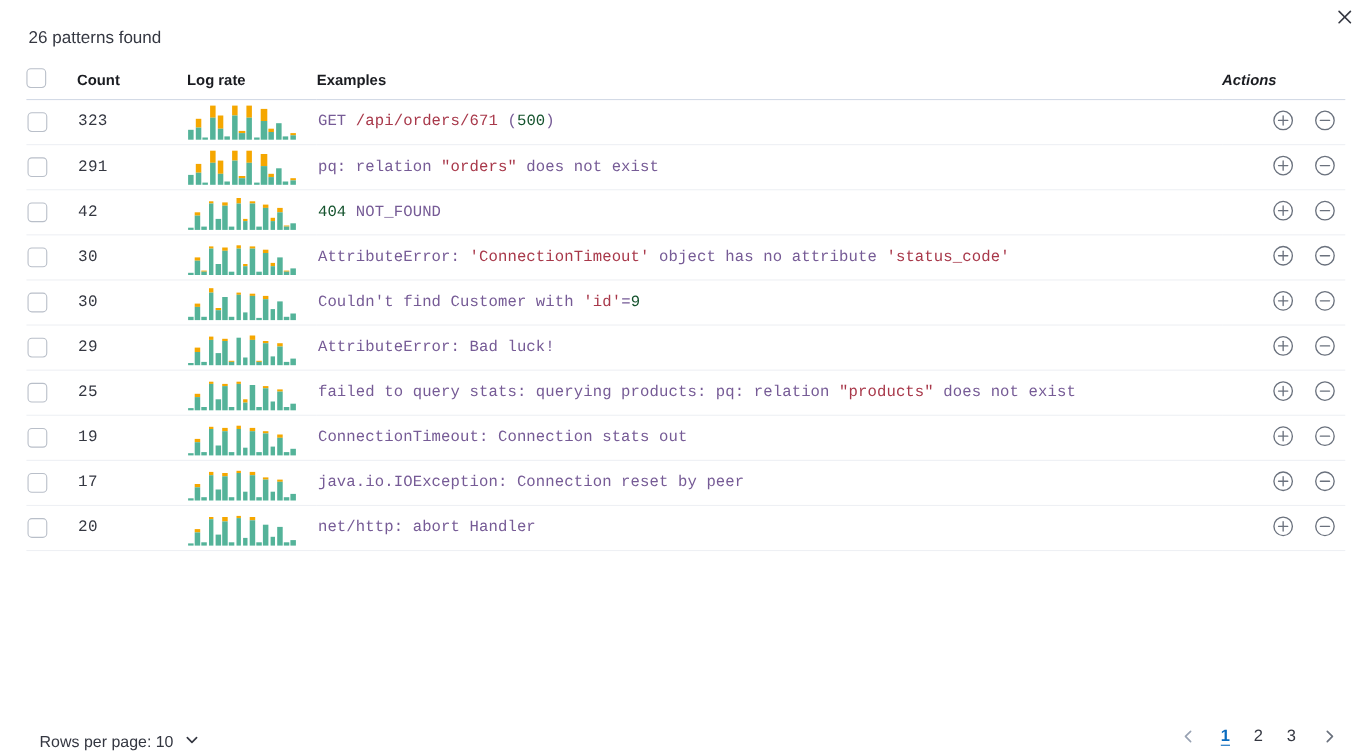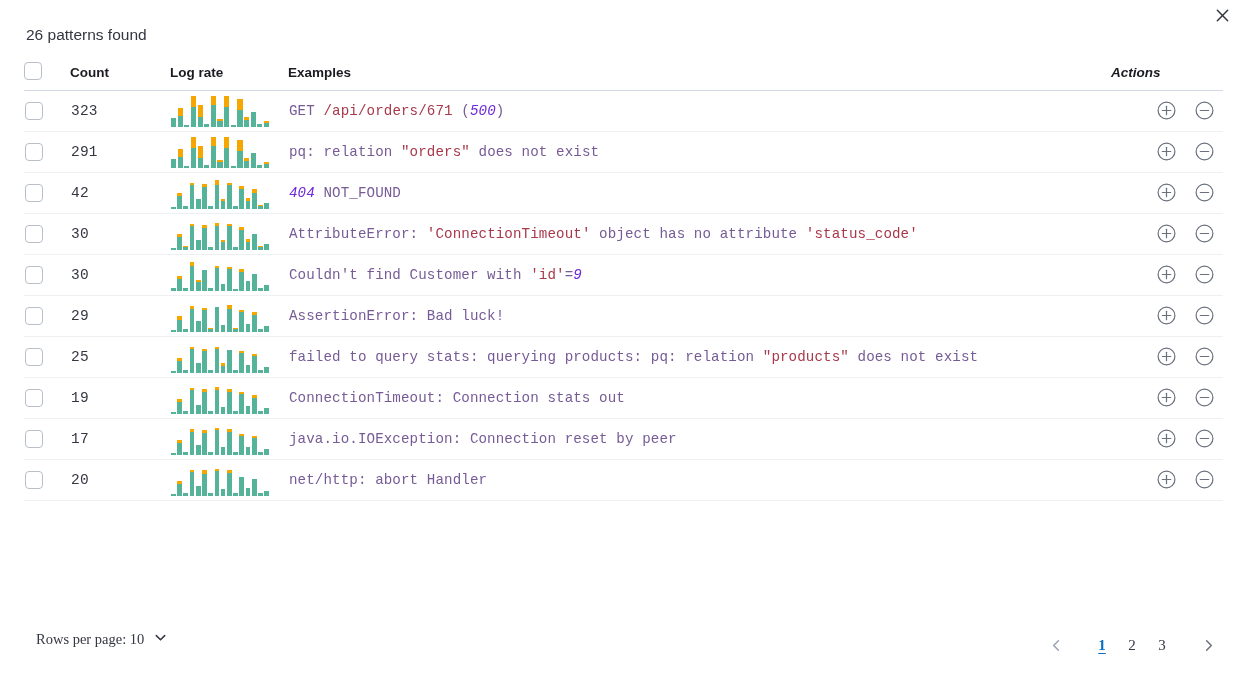--- a/index.html
+++ b/index.html
@@ -106,21 +106,21 @@
   }
   .example-cell {
     font-family: "Liberation Mono", monospace;
     font-size: 14.2px;
     white-space: nowrap;
     overflow: hidden;
     letter-spacing: 0.1px;
   }
   .tok-key  { color: #765b96; }
   .tok-str  { color: #a8384a; }
-  .tok-num  { color: #6d28d9; font-style: italic; }
+  .tok-num  { color: #14532d; }
 
   
   .spark {
     width: 98px; height: 32px;
     display: flex; align-items: flex-end;
     gap: 1.5px;
   }
   .spark .bar {
     flex: 1 1 auto;
     display: flex;
@@ -142,34 +142,33 @@
     color: #6a717d;
   }
 
   
   .footer {
     position: absolute;
     left: 0; right: 0; bottom: 0;
     height: 54px;
     padding: 0 24px;
     display: flex;
-    align-items: flex-start;
-    font-family: Liberation Serif, serif;
+    align-items: flex-end;
   }
   .rows-per-page {
     display: inline-flex;
     align-items: center;
     gap: 9px;
     font-size: 14.5px;
     color: #343741;
     cursor: pointer;
     padding-left: 12px;
   }
   .foot-spacer { flex: 1 1 auto; }
-  .pager { display: inline-flex; align-items: center; gap: 16px; }
+  .pager { display: inline-flex; align-items: center; gap: 4px; }
   .pg {
     min-width: 30px; height: 30px;
     display: inline-flex; align-items: center; justify-content: center;
     font-size: 15px;
     color: #343741;
     cursor: pointer;
     border-radius: 4px;
   }
   .pg.active {
     color: #0a6cbf;
@@ -667,21 +666,21 @@
                   <div class="seg-bot" style="height: 54%;"></div>
                 </div>
                 <div class="bar">
                   <div class="seg-bot" style="height: 8%;"></div>
                 </div>
                 <div class="bar">
                   <div class="seg-bot" style="height: 18%;"></div>
                 </div>
               </div>
             </td>
-            <td class="example-cell"><span class="tok-key">AssertionError: Bad luck!</span></td>
+            <td class="example-cell"><span class="tok-key">AttributeError: Bad luck!</span></td>
             <td class="actions-cell"><span class="act-btn">
                 <svg width="21" height="21" viewBox="0 0 20 20" fill="none" stroke="#6a717d" stroke-width="1.15">
                   <circle cx="10" cy="10" r="8"></circle>
                   <line x1="10" y1="6" x2="10" y2="14" stroke-linecap="round"></line>
                   <line x1="6" y1="10" x2="14" y2="10" stroke-linecap="round"></line>
                 </svg>
               </span><span class="act-btn">
                 <svg width="21" height="21" viewBox="0 0 20 20" fill="none" stroke="#6a717d" stroke-width="1.15">
                   <circle cx="10" cy="10" r="8"></circle>
                   <line x1="6" y1="10" x2="14" y2="10" stroke-linecap="round"></line>

